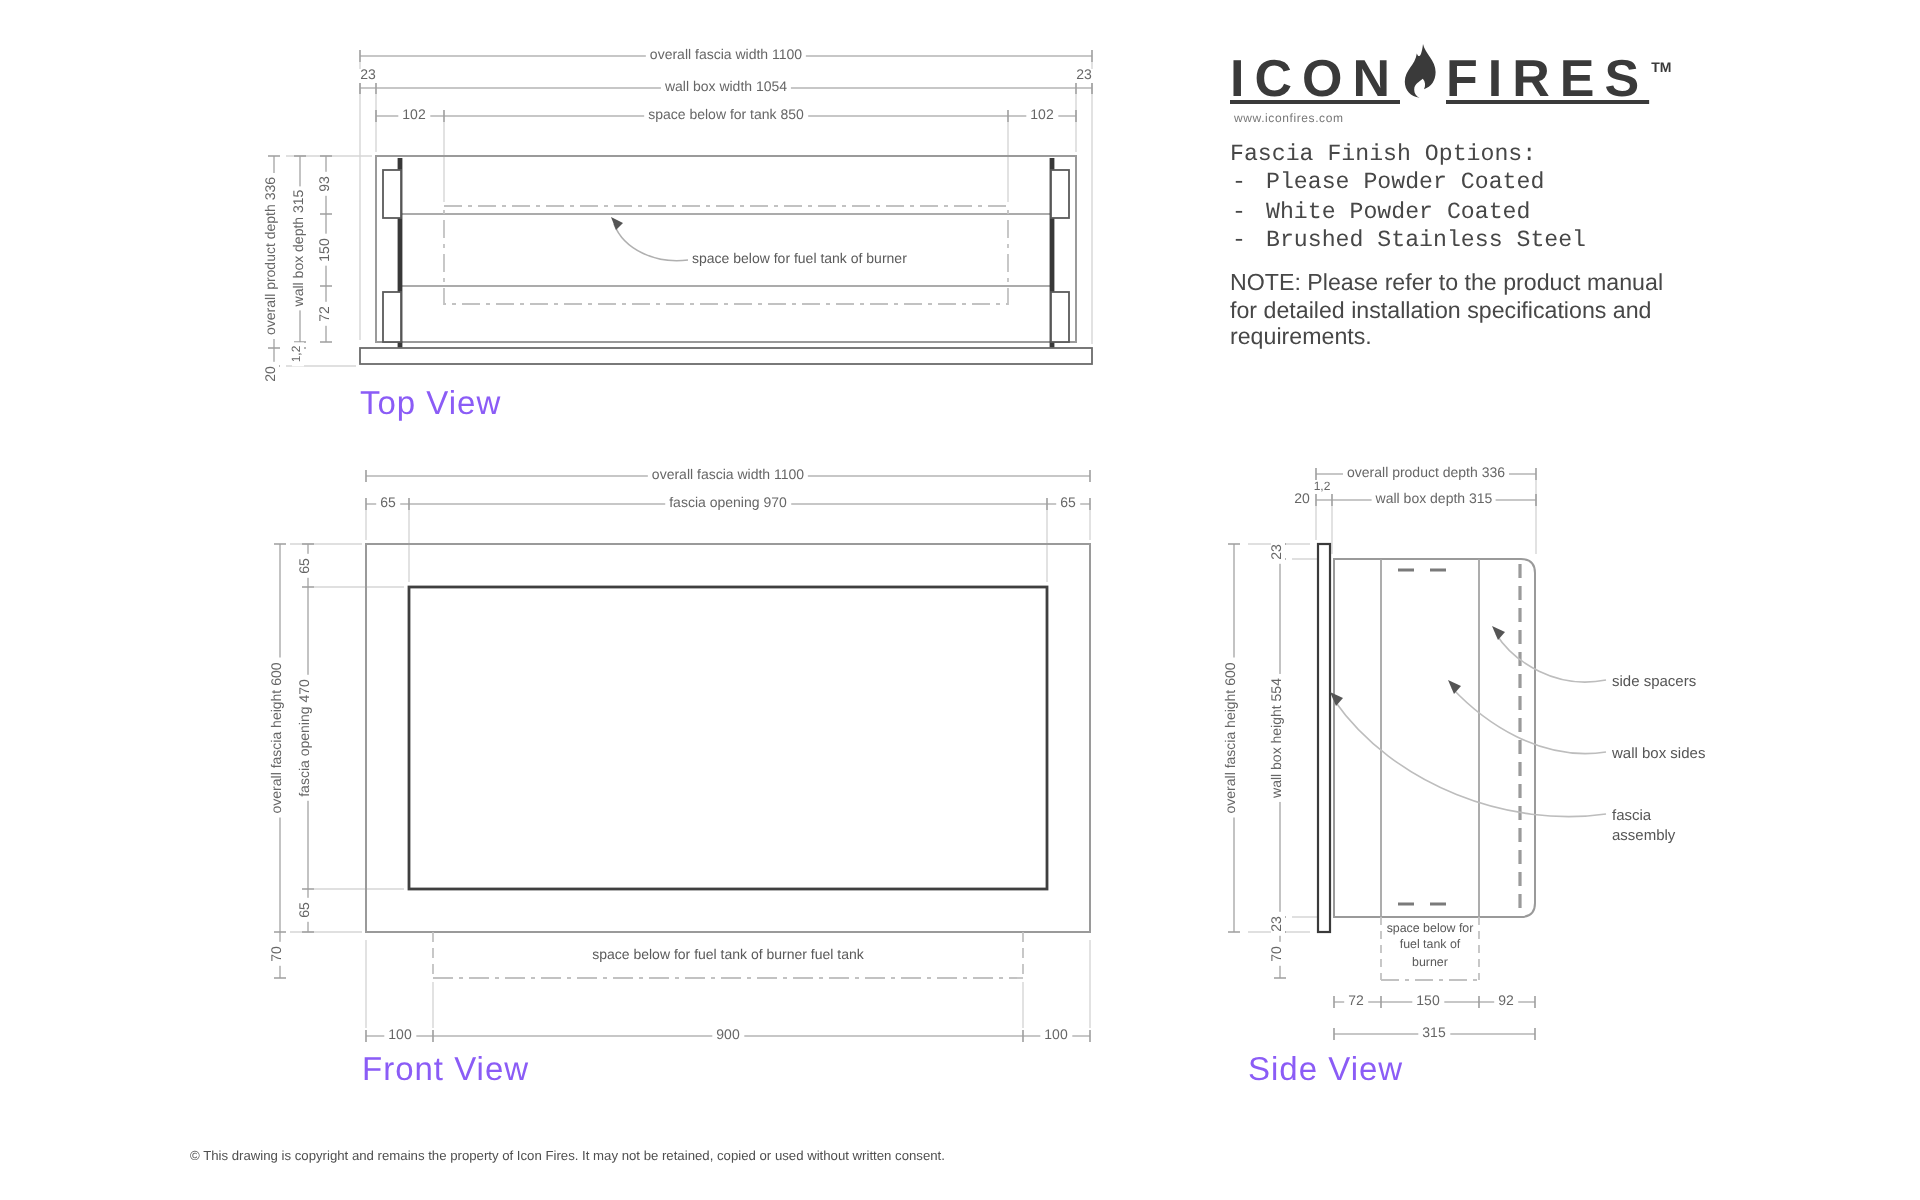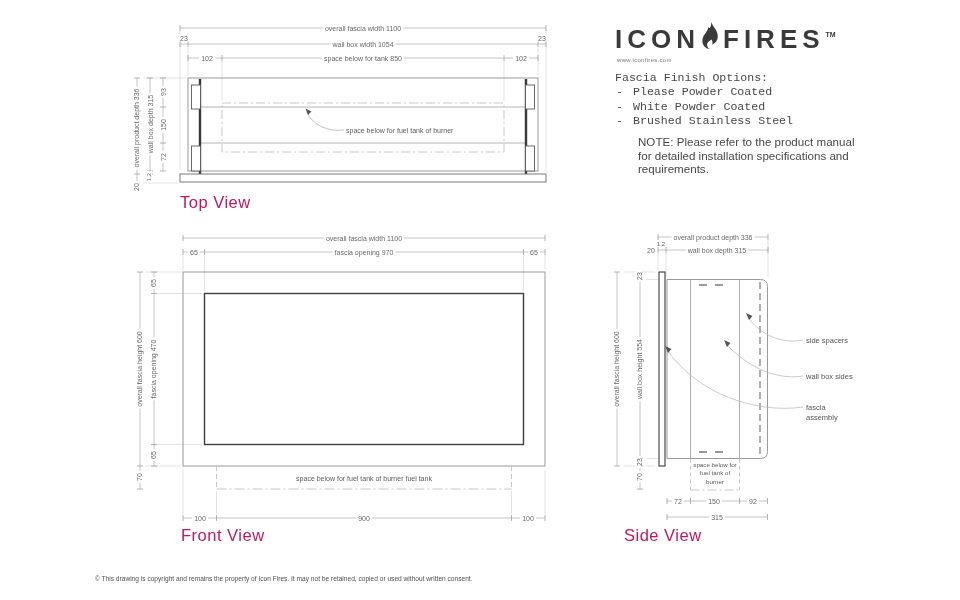--- a/index.html
+++ b/index.html
@@ -8,31 +8,31 @@
   svg.canvas{position:absolute;left:0;top:0;}
   .dim{position:absolute;font-size:7px;color:#666;background:#fff;padding:0 2px;
        white-space:nowrap;transform:translate(-50%,-50%);line-height:1;}
   .dim.vert{transform:translate(-50%,-50%) rotate(-90deg);}
   .dim.tiny{font-size:6px;}
   .ann-left{position:absolute;font-size:7px;color:#5a5a5a;white-space:nowrap;
             transform:translate(0,-50%);background:#fff;padding:0 2px;line-height:1;}
   .ann-center{position:absolute;font-size:7px;color:#5a5a5a;white-space:nowrap;
               transform:translate(-50%,-50%);background:#fff;padding:0 2px;line-height:1;}
   .ann-block{position:absolute;font-size:6.2px;color:#5a5a5a;text-align:center;line-height:1.35;}
-  .view-title{position:absolute;font-size:16.5px;color:#be185d;letter-spacing:.5px;}
+  .view-title{position:absolute;font-size:16.5px;color:#8b5cf6;letter-spacing:.5px;}
   .part-label{position:absolute;width:52px;font-size:7.5px;line-height:1.3;color:#555;}
   .logo{position:absolute;left:615px;top:22px;display:flex;align-items:flex-end;color:#3a3a3a;}
-  .logo-word{font-size:26px;font-weight:600;letter-spacing:5px;line-height:1;}
+  .logo-word{font-size:26px;font-weight:600;letter-spacing:5px;line-height:1;text-decoration:underline;}
   .logo-tm{font-size:7px;margin:0 0 14px 1px;font-weight:600;}
   .logo-flame{margin:0 3px 0 0;}
   .website{position:absolute;left:617px;top:57px;font-size:6px;color:#777;letter-spacing:.3px;}
   .finish{position:absolute;left:615px;top:71px;font-size:11.6px;color:#474747;line-height:1.16;font-family:Liberation Mono, monospace;}
   .finish-row{display:flex;margin-top:1px;}
   .finish-dash{width:17px;padding-left:1px;}
-  .note{position:absolute;left:615px;top:135px;font-size:11.6px;color:#474747;line-height:1.18;margin-left:23px;}
+  .note{position:absolute;left:615px;top:135px;font-size:11.6px;color:#474747;line-height:1.18;}
   .footer-title{position:absolute;left:95px;top:551px;font-size:19px;color:#333;letter-spacing:.3px;}
   .copyright{position:absolute;left:95px;top:575px;font-size:6.6px;color:#4f4f4f;}
 </style>
 </head>
 <body>
 
 <div id="page">
 
   <svg class="canvas" width="960" height="600" viewBox="0 0 960 600">
 

